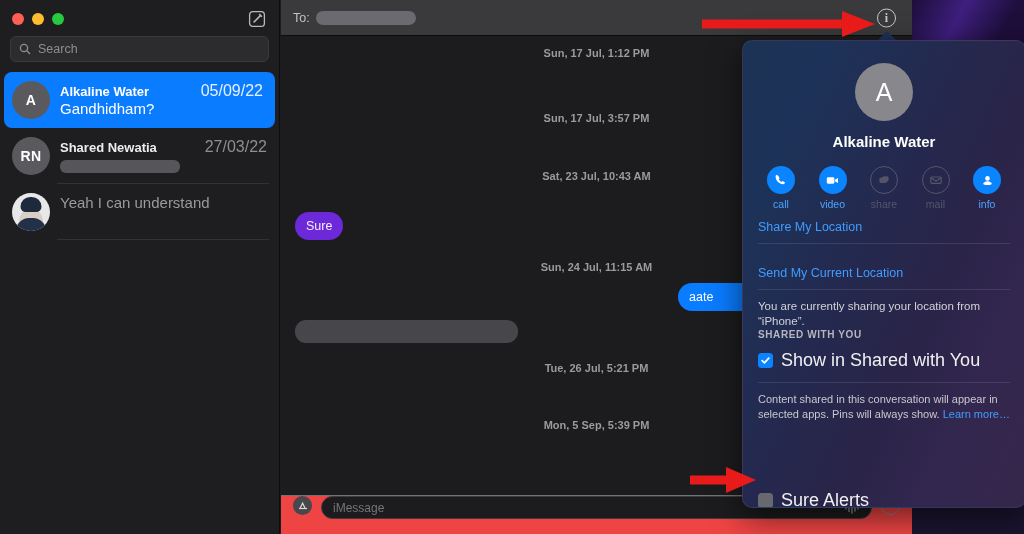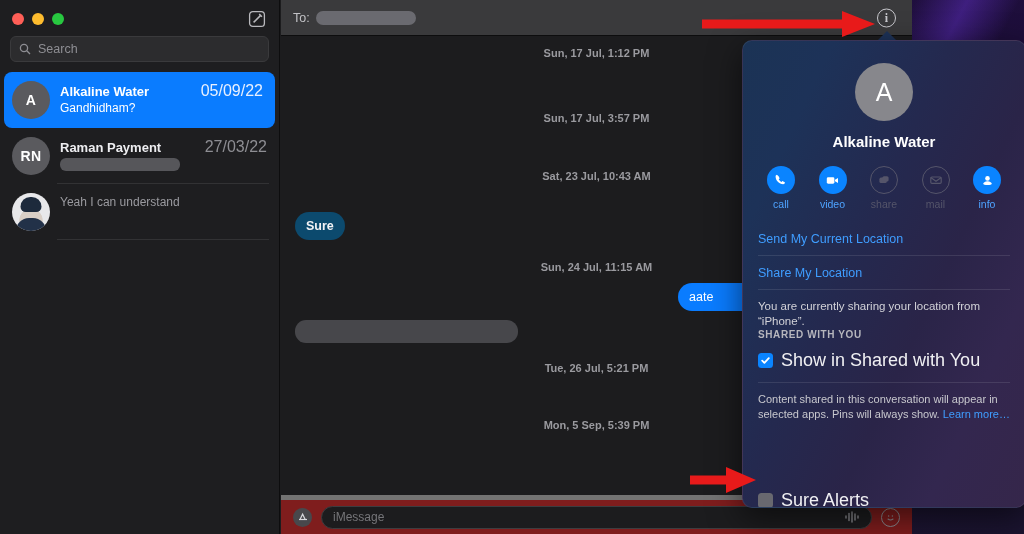--- a/index.html
+++ b/index.html
@@ -76,21 +76,21 @@
   }
   .avatar.photo::after {
     content:""; position:absolute; left:50%; bottom:0; transform:translateX(-50%);
     width:30px; height:13px; border-radius:15px 15px 0 0; background:#223148;
   }
   .convo-body { flex:1 1 auto; min-width:0; padding-top:1px; }
   .convo-row1 { display:flex; align-items:baseline; }
   .convo-name { font-size:13px; font-weight:700; color:#ededf0; flex:1 1 auto;
                 white-space:nowrap; overflow:hidden; text-overflow:ellipsis; }
   .convo-date { font-size:16px; color:#8e8e93; flex:0 0 auto; margin-left:6px; }
-  .convo-preview { font-size:12px; color:#9a9a9f; line-height:15px; margin-top:1px;
+  .convo-preview { font-size:15px; color:#9a9a9f; line-height:15px; margin-top:1px;
                    max-height:30px; overflow:hidden; }
   .convo.selected .convo-name,
   .convo.selected .convo-date,
   .convo.selected .convo-preview { color:#fff; }
   .convo.selected .convo-date { color:#e8f0ff; }
   .redact {
     display:inline-block; height:11px; border-radius:6px;
     background:#56565a; vertical-align:middle;
   }
 
@@ -113,32 +113,32 @@
     display:flex; align-items:center; justify-content:center;
     font-size:12px; font-family:"Liberation Serif", serif; font-weight:700;
   }
 
   .thread { flex:1 1 auto; position:relative; overflow:hidden; padding:0 14px; }
   .tstamp { text-align:center; font-size:11px; color:#9a9a9f; font-weight:600; }
   .bubble {
     display:inline-block; max-width:62%; padding:6px 11px;
     border-radius:15px; font-size:12.5px; line-height:16px;
   }
-  .bubble.in { background:#0c4a6e; color:#f2f2f5;font-weight:bold; }
+  .bubble.in { background:#6d28d9; color:#f2f2f5; }
   .bubble.out { background:#0a7cff; color:#fff; }
   .row { display:flex; }
   .row.right { justify-content:flex-end; }
   .blob { height:21px; border-radius:11px; background:#47474b; }
   .blob.out { background:#0a7cff; }
 
   
   .composer {
-    flex:0 0 auto; height:39px; background:#7f1d1d;
-    border-top:5px solid #737373;
-    display:flex; align-items:center; gap:9px; padding:0 12px;
+    flex:0 0 auto; height:39px; background:#ef4444;
+    border-top:1px solid #737373;
+    display:flex; align-items:flex-start; gap:9px; padding:0 12px;
   }
   .appstore-btn {
     width:19px; height:19px; border-radius:50%; background:#48484c;
     display:flex; align-items:center; justify-content:center; color:#d8d8dc;
     flex:0 0 auto;
   }
   .msg-input {
     flex:1 1 auto; height:23px; background:#1c1c1e;
     border:1px solid #3d3d40; border-radius:12px;
     display:flex; align-items:center; padding:0 11px;
@@ -262,21 +262,21 @@
               <span class="convo-date">05/09/22</span>
             </div>
             <div class="convo-preview">Gandhidham?</div>
           </div>
         </div>
 
         <div class="convo">
           <div class="avatar">RN</div>
           <div class="convo-body">
             <div class="convo-row1">
-              <span class="convo-name">Raman Payment</span>
+              <span class="convo-name">Shared Newatia</span>
               <span class="convo-date">27/03/22</span>
             </div>
             <div class="convo-preview">
               <span class="redact" style="width:120px;height:13px;"></span>
             </div>
           </div>
           <div class="sep"></div>
         </div>
 
 
@@ -420,23 +420,23 @@
             <svg width="15" height="15" viewBox="0 0 15 15" fill="currentColor">
               <circle cx="7.5" cy="5.4" r="2.3"></circle>
               <path d="M7.5 8.3c-2.6 0-4.3 1.5-4.3 2.8 0 .4 1.9 1 4.3 1s4.3-.6 4.3-1c0-1.3-1.7-2.8-4.3-2.8z"></path>
             </svg>
           </div>
           <div class="lbl">info</div>
         </div>
 
       </div>
 
+      <div class="prow">Share My Location</div>
+
       <div class="prow first">Send My Current Location</div>
-
-      <div class="prow">Share My Location</div>
 
       <div class="pnote">You are currently sharing your location from “iPhone”.</div>
 
       <div class="section-head">SHARED WITH YOU</div>
 
       <div class="checkrow">
         <div class="cbox on">
           <svg width="11" height="11" viewBox="0 0 11 11" fill="none" stroke="currentColor" stroke-width="1.8" stroke-linecap="round" stroke-linejoin="round">
             <path d="M2.2 5.7 L4.4 7.9 L8.8 3.2"></path>
           </svg>

